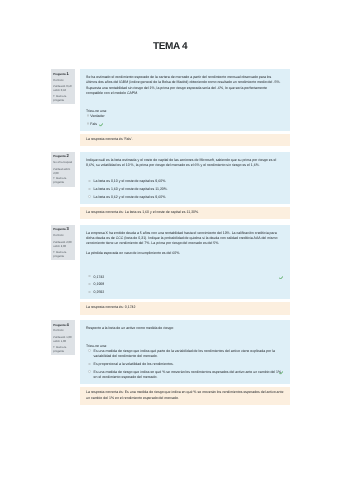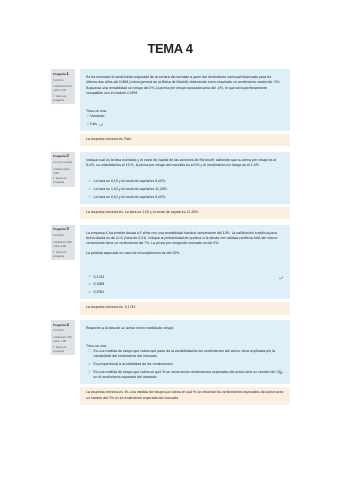--- a/index.html
+++ b/index.html
@@ -1,20 +1,20 @@
 <!DOCTYPE html>
 <html><head>
 <meta charset="utf-8">
 <style>
   html,body{margin:0;padding:0;}
   body{width:339px;height:480px;background:#ffffff;font-family:"Liberation Sans",sans-serif;
        -webkit-font-smoothing:antialiased;text-rendering:geometricPrecision;overflow:hidden;}
   .page{position:relative;width:339px;height:480px;}
   .page-title{position:absolute;left:51px;top:41.3px;width:238px;text-align:center;
-       font-size:13px;font-weight:bold;color:#222629;letter-spacing:-0.35px;}
+       font-size:10px;font-weight:bold;color:#222629;letter-spacing:-0.35px;}
   .quiz{position:absolute;left:51.2px;top:69.2px;width:238.5px;}
   .qblock{display:flex;align-items:flex-start;margin-bottom:5.5px;}
   .qinfo{width:23.9px;background:#dee2e6;color:#4b5258;padding:2.5px 1.6px 1.3px 2.1px;
          box-sizing:border-box;font-size:2.72px;line-height:4.05px;}
   .qinfo .qno{font-size:2.85px;font-weight:bold;color:#1d2125;margin-bottom:2.5px;line-height:4.4px;}
   .qinfo .qno b{font-size:4.1px;}
   .qinfo .state{margin-bottom:2.3px;}
   .qinfo .grade{margin-bottom:1.8px;}
   .qinfo .flag{}
   .flagicon{display:inline-block;width:1.6px;height:2.3px;vertical-align:-0.35px;margin-right:1.0px;}

